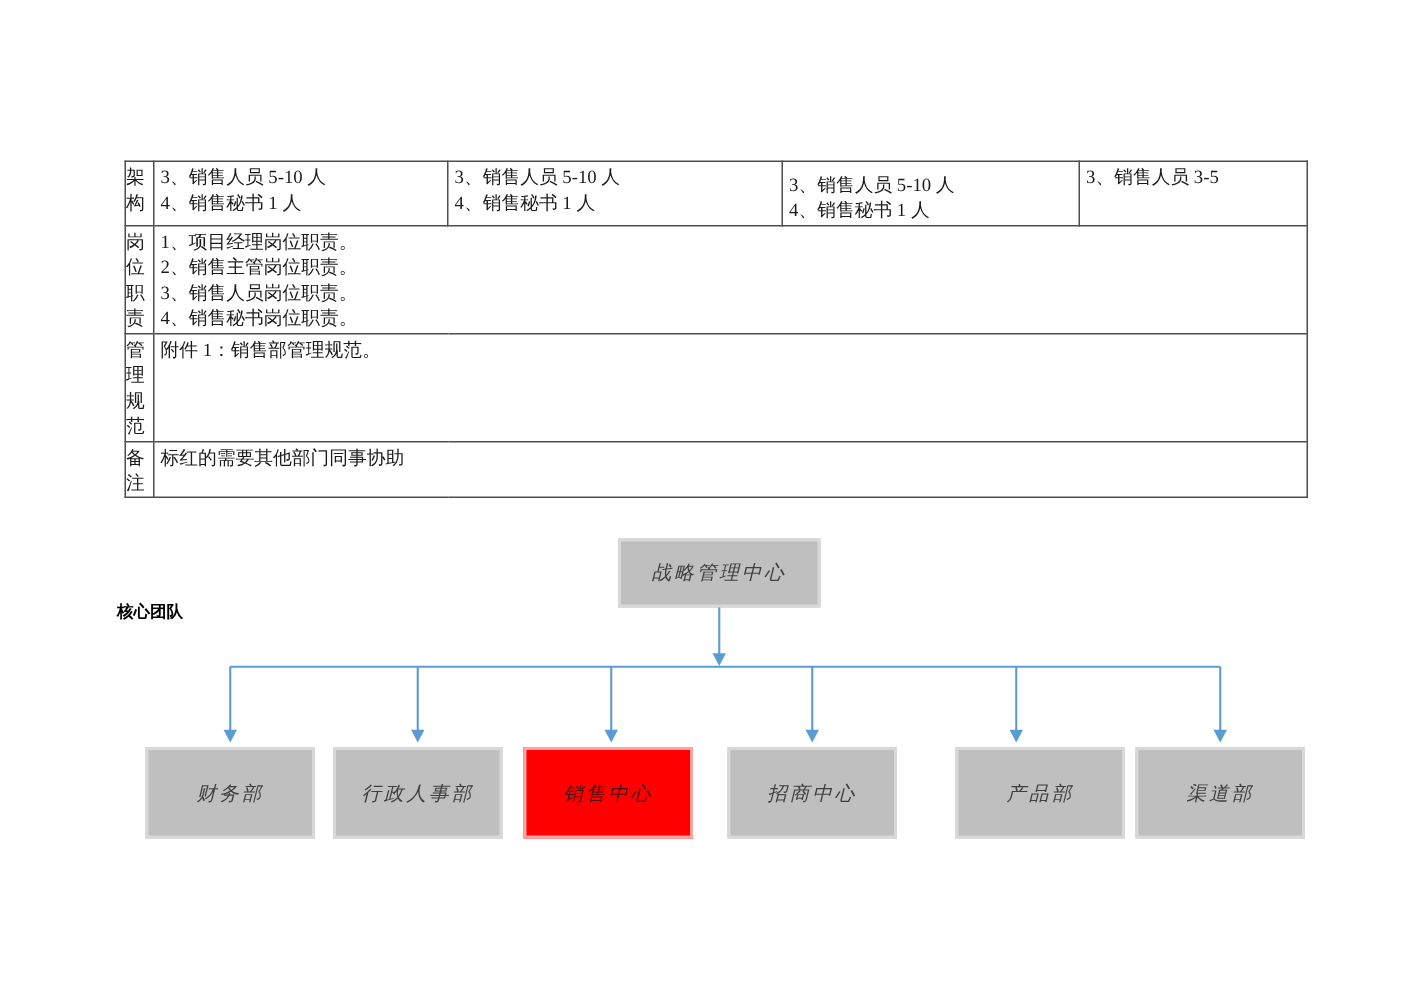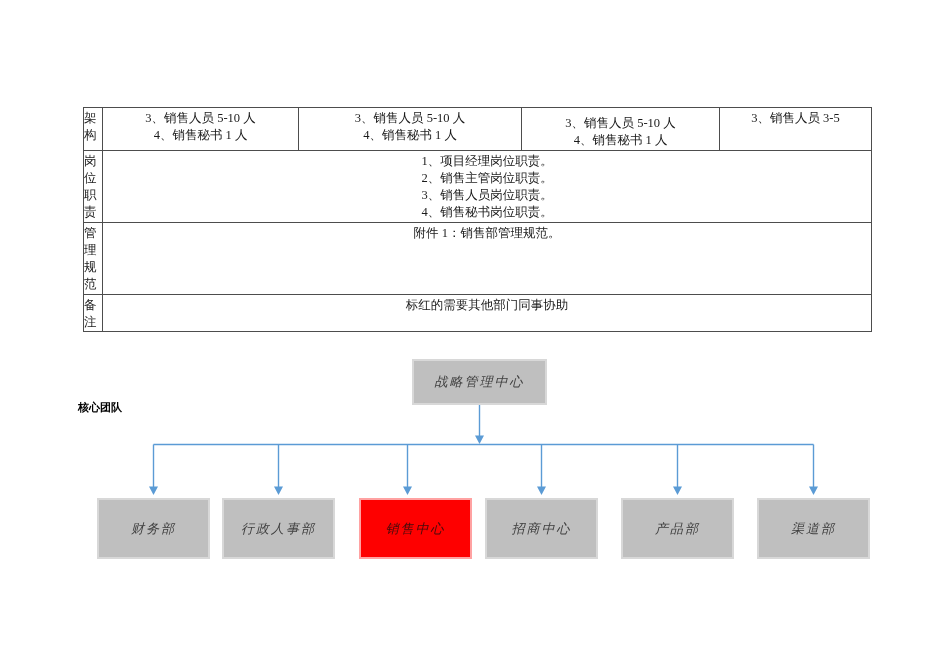--- a/index.html
+++ b/index.html
@@ -12,21 +12,20 @@
   
   .doc-table {
     position: absolute; left: 83px; top: 107px;
     border-collapse: collapse; table-layout: fixed;
   }
   .doc-table td {
     border: 1px solid #4d4d4d;
     font-size: 12.5px; line-height: 17px;
     vertical-align: top; padding: 2px 4px 1px 4px;
     overflow: hidden;
-    text-align: center;
   }
   .doc-table td.vhead {
     width: 18px; padding: 2px 0 0 0; text-align: left;
     word-break: break-all; letter-spacing: 0;
   }
   .doc-table td.multiline { white-space: pre-line; }
   .doc-table td.offset-down { padding-top: 7px; }
   .r1 { height: 38px; } .r2 { height: 70px; }
   .r3 { height: 72px; } .r4 { height: 34px; }
 
@@ -44,22 +43,22 @@
     font-style: italic; font-size: 13px; letter-spacing: 2px;
     color: var(--box_text, #3f3f3f);
   }
   .org-box.root { left: 412px; top: 359px; width: 135px; height: 46px; }
   .org-box.dept { top: 498px; width: 113px; height: 61px; }
   .org-box.highlight {
     background: var(--highlight_fill, #fe0000);
     border-color: var(--highlight_border, #ffa2a2);
     color: var(--highlight_text, #430c0c);
   }
-  .d0 { left: 97px; } .d1 { left: 222px; } .d2 { left: 359px; text-align: right; }
-  .d3 { left: 485px; text-align: center; } .d4 { left: 621px; } .d5 { left: 757px; }
+  .d0 { left: 97px; } .d1 { left: 222px; } .d2 { left: 349px; text-align: right; }
+  .d3 { left: 485px; text-align: center; } .d4 { left: 637px; } .d5 { left: 757px; }
 
   .connector-svg { position: absolute; left: 0; top: 0; pointer-events: none; }
   .cline { stroke: var(--connector, #5b9bd5); stroke-width: 1.4; fill: none; }
   .carrow { fill: var(--connector, #5b9bd5); }
 </style>
 </head>
 <body>
 
 <table class="doc-table">
   <colgroup>

